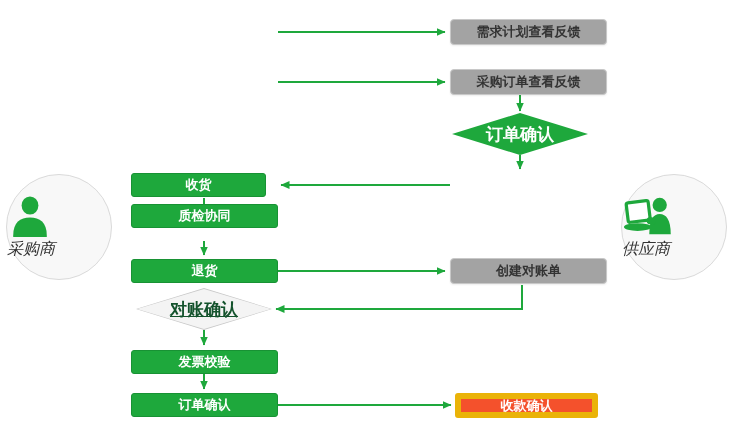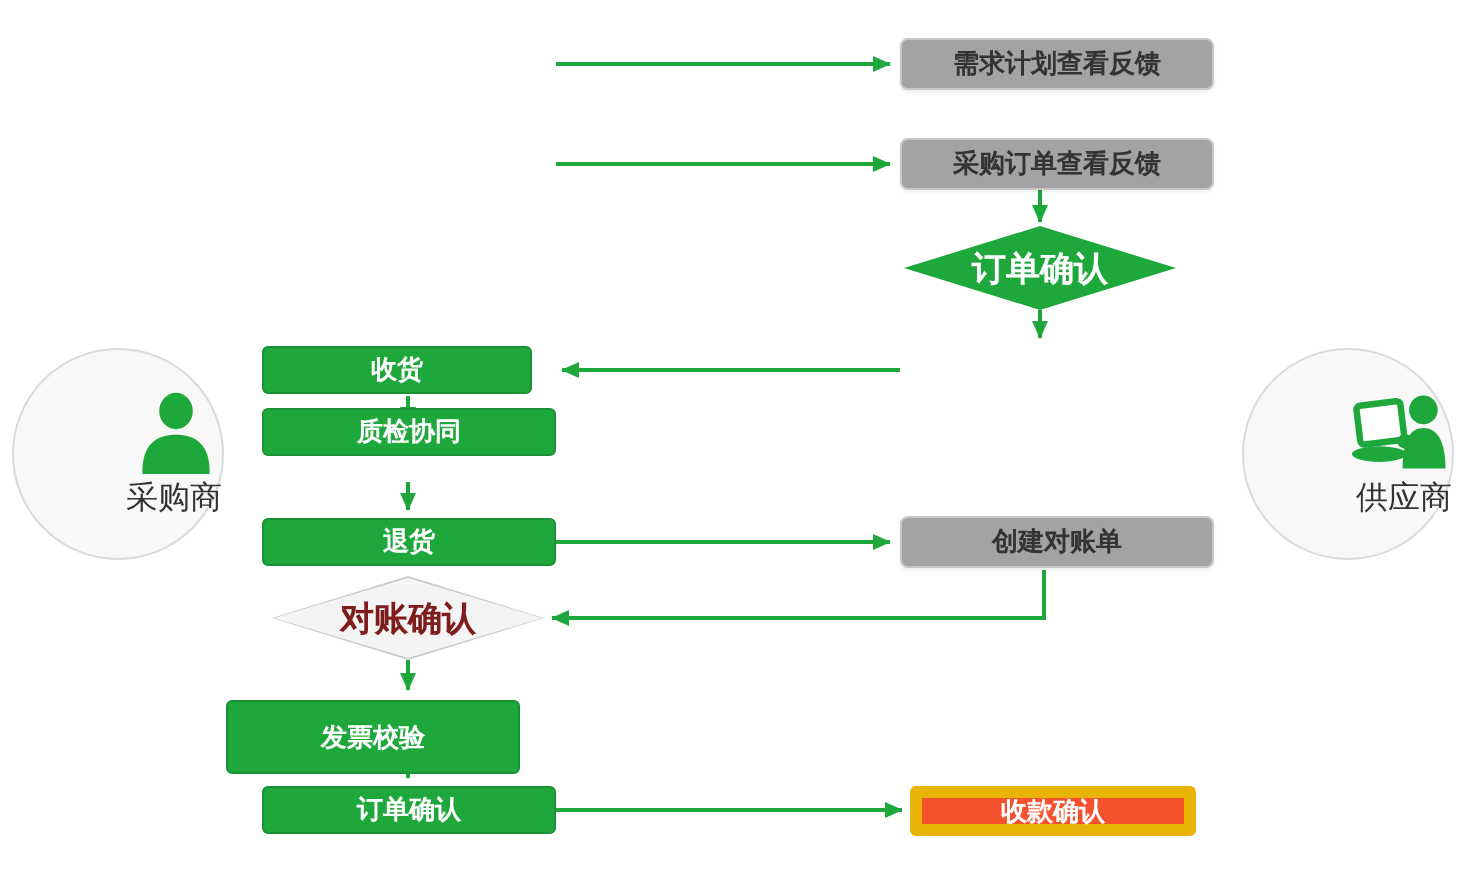--- a/index.html
+++ b/index.html
@@ -17,30 +17,30 @@
     background:#a3a3a3;color:#333333;border:1px solid #c8c8c8;
     box-shadow:0 1px 2px rgba(0,0,0,0.07);border-radius:4px;
   }
   .box.red{background:#F4512C;color:#ffffff;border:6px solid #eab308;}
   .diamond{
     position:absolute;display:flex;align-items:center;justify-content:center;
     clip-path:polygon(50% 0,100% 50%,50% 100%,0 50%);
     font-size:17px;font-weight:bold;box-sizing:border-box;
   }
   .diamond.green{background:#1EA83C;color:#ffffff;}
-  .diamond.grey{background:#c9c9c9;color:#7f1d1d;}
+  .diamond.grey{background:#c9c9c9;color:#14532d;text-decoration:underline;}
   .diamond.grey .fill{
     position:absolute;inset:1px;background:#f4f4f4;
     clip-path:polygon(50% 0,100% 50%,50% 100%,0 50%);
   }
   .diamond .lbl{position:relative;z-index:2;}
   .actor{
     position:absolute;width:106px;height:106px;border-radius:50%;
     background:#f8f8f8;border:1px solid #dadada;box-sizing:border-box;
-    display:flex;flex-direction:column;align-items:flex-end;justify-content:center;
+    display:flex;flex-direction:column;align-items:flex-start;justify-content:center;font-style:italic;
   }
   .actor .alabel{font-size:16px;color:#333;margin-top:2px;}
   .connectors{position:absolute;left:0;top:0;pointer-events:none;}
 </style>
 </head>
 <body>
 
 <div class="canvas">
 
   <svg class="connectors" width="731" height="436" viewBox="0 0 731 436">
@@ -88,21 +88,21 @@
 
   <div class="box green" style="left:131px;top:173px;width:135px;height:24px;">
     <span>收货</span>
   </div>
   <div class="box green" style="left:131px;top:204px;width:147px;height:24px;">
     <span>质检协同</span>
   </div>
   <div class="box green" style="left:131px;top:259px;width:147px;height:24px;">
     <span>退货</span>
   </div>
-  <div class="box green" style="left:113px;top:350px;width:147px;height:37px;">
+  <div class="box green" style="left:131px;top:350px;width:147px;height:24px;">
     <span>发票校验</span>
   </div>
   <div class="box green" style="left:131px;top:393px;width:147px;height:24px;">
     <span>订单确认</span>
   </div>
 
   <div class="box white" style="left:450px;top:19px;width:157px;height:26px;">
     <span>需求计划查看反馈</span>
   </div>
   <div class="box white" style="left:450px;top:69px;width:157px;height:26px;">

